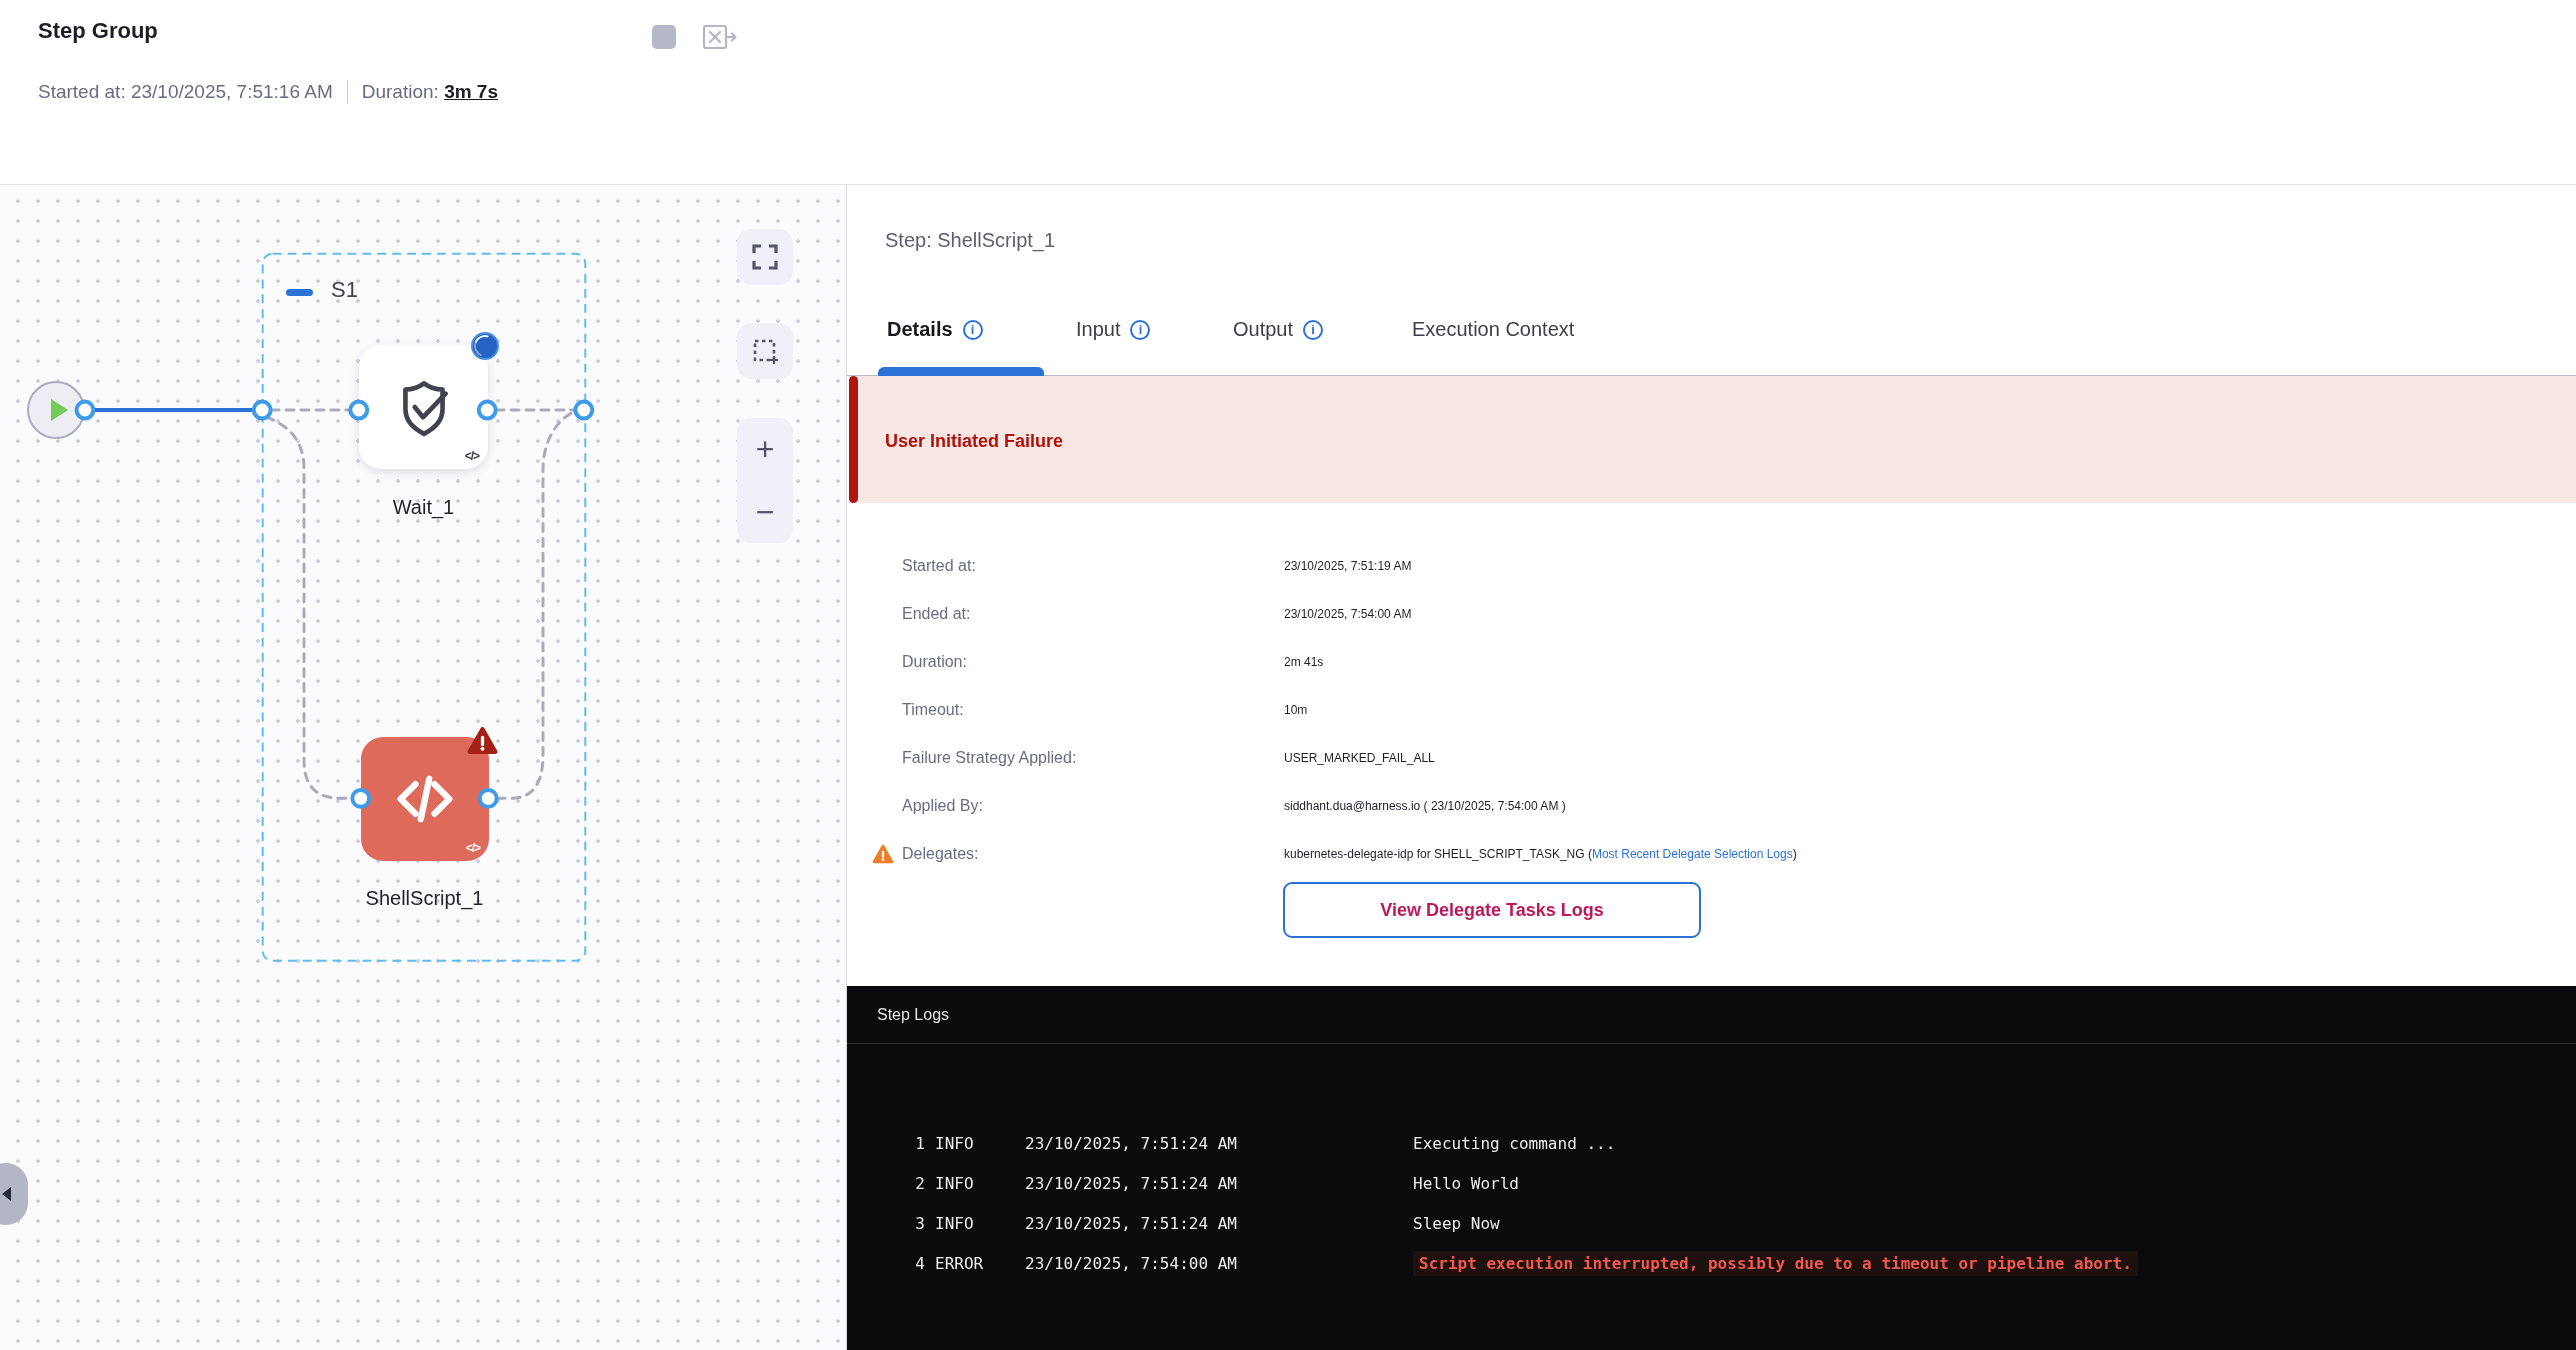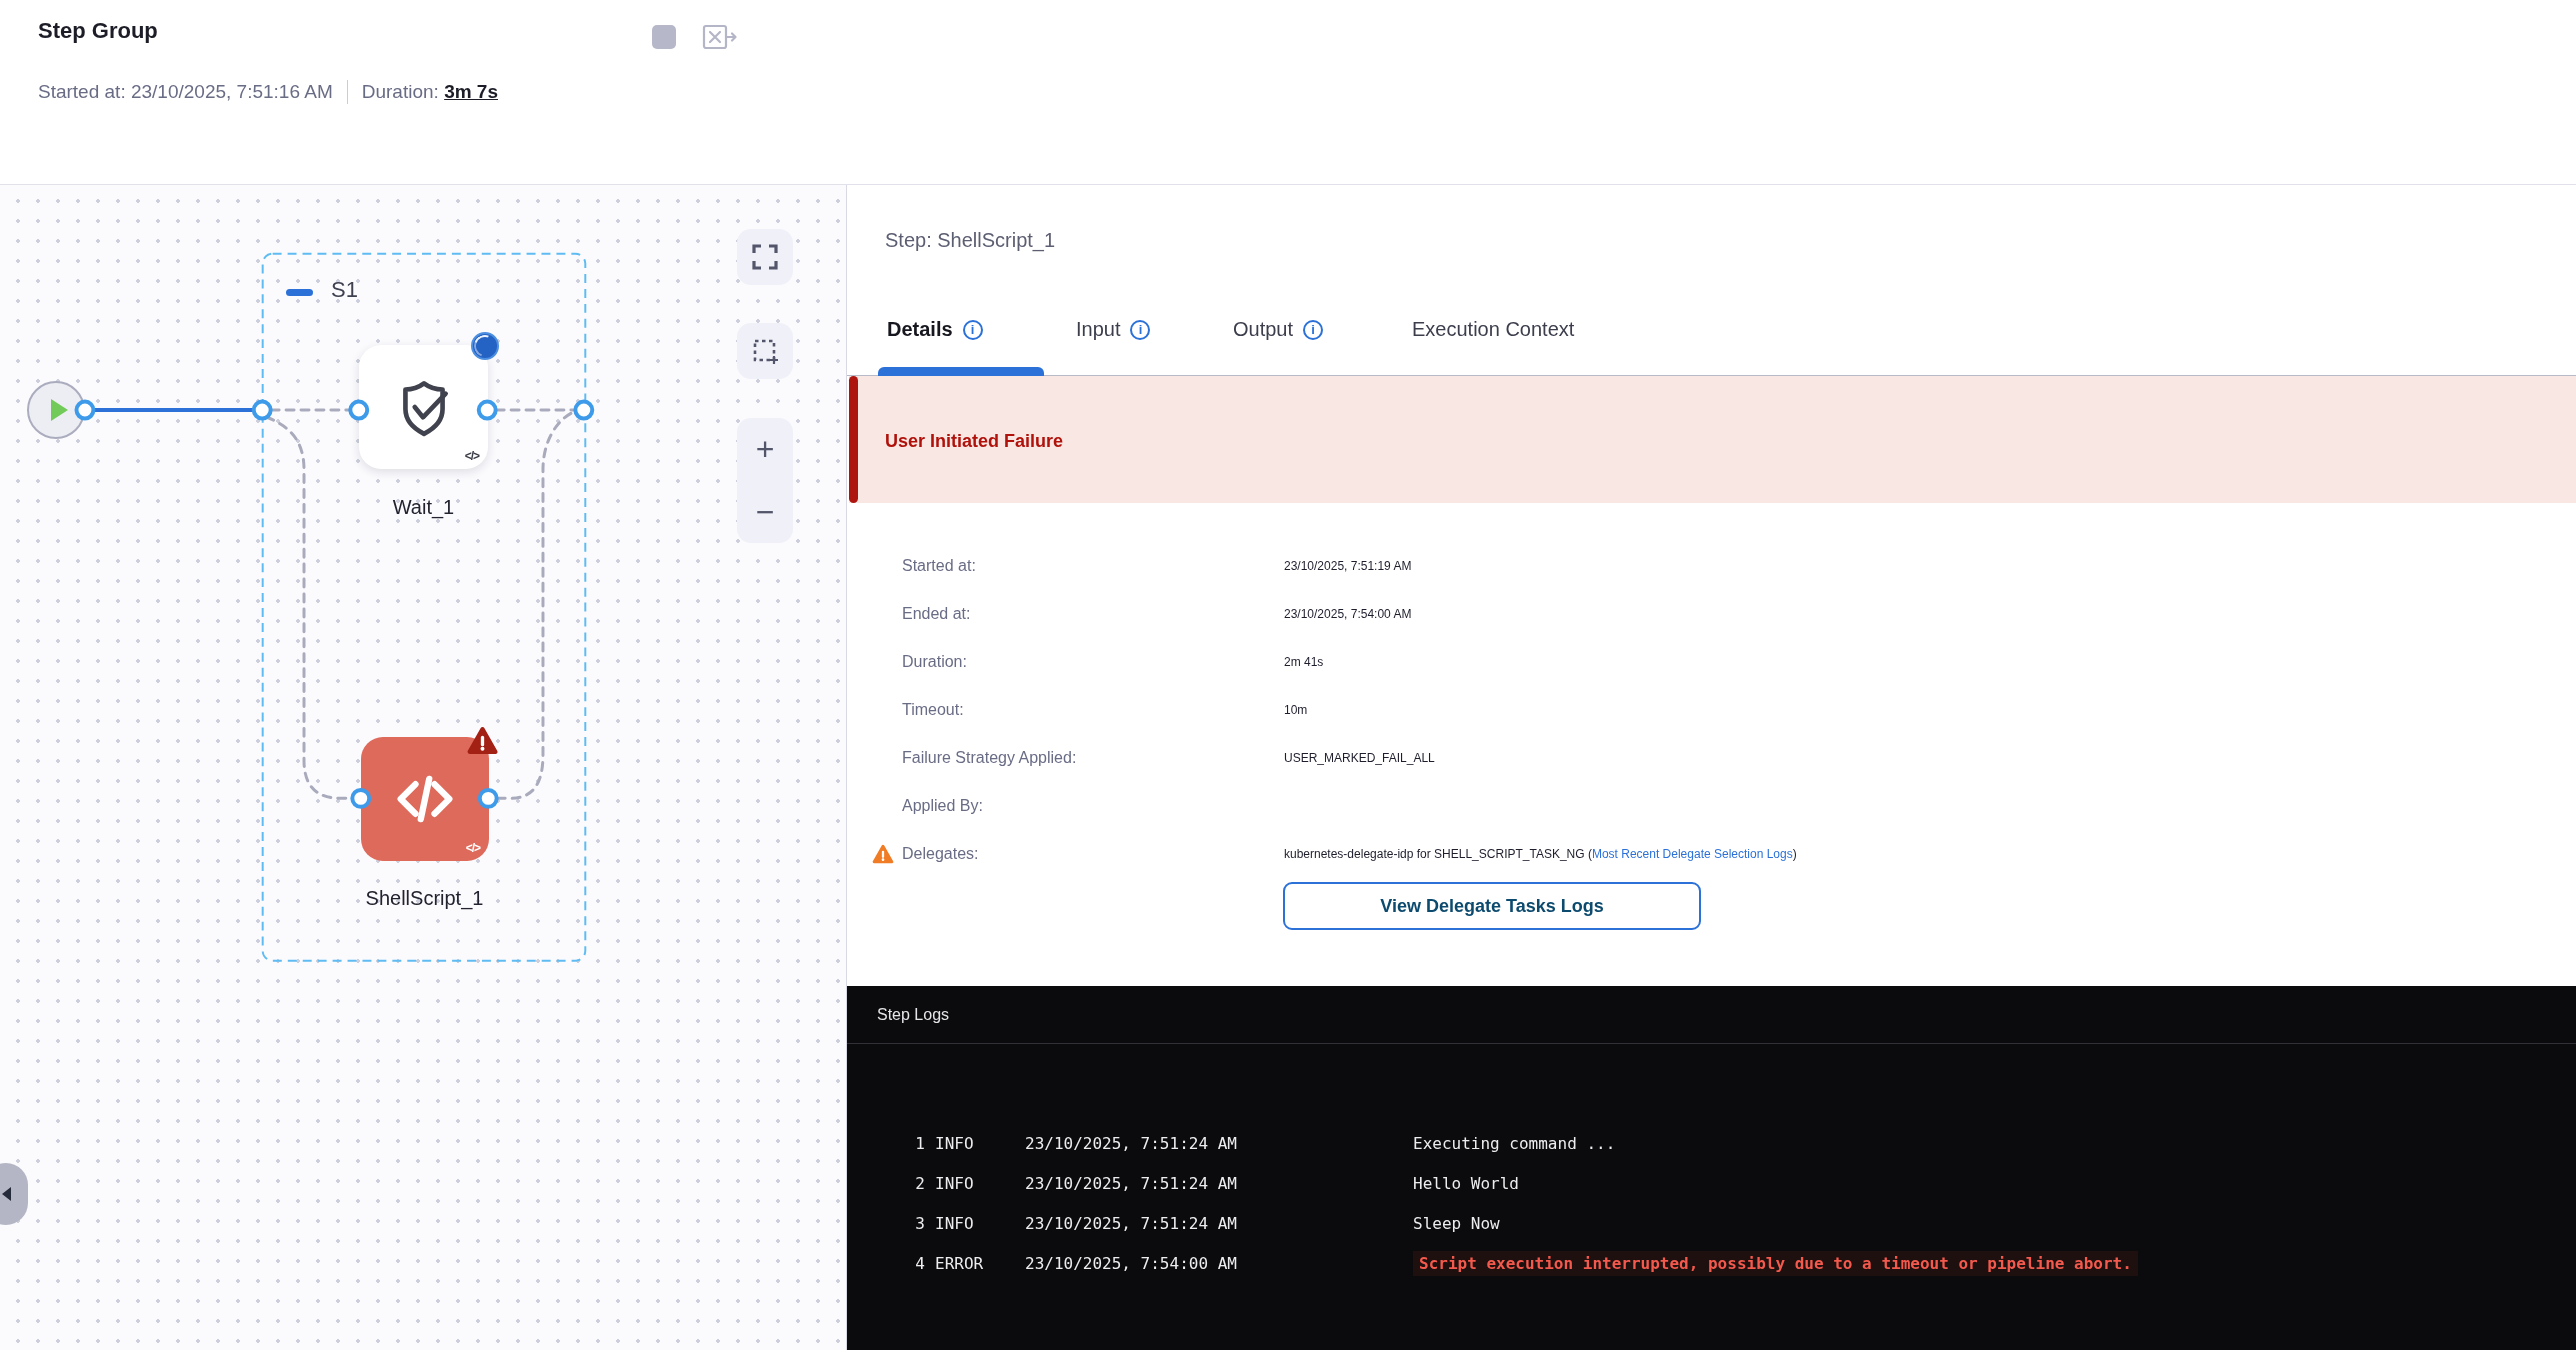--- a/index.html
+++ b/index.html
@@ -77,22 +77,22 @@
   .err-bar { position:absolute; left:0; top:0; width:9px; height:127px; background:#AD150E; border-radius:6px; }
   .err-text { position:absolute; left:36px; top:55px; font-size:18px; font-weight:700; color:#B0120B; }
 
   .details-rows { position:absolute; left:55px; top:357px; width:1634px; }
   .drow { display:grid; grid-template-columns:382px 1fr; height:48px; align-items:center; position:relative; }
   .dlabel { font-size:16px; color:#696C85; }
   .dvalue { font-size:12px; font-weight:400; color:#1E1E2D; }
   .warn-tri { position:absolute; left:-30px; top:14px; width:22px; height:20px; }
   .dlink { color:#2B71D8; cursor:pointer; text-decoration:none; }
 
-  .vdt-btn { position:absolute; left:436px; top:697px; width:418px; height:48px; background:#fff;
-    border:2px solid #2B71D8; border-radius:9px; color:#0c4a6e; font-size:18px; font-weight:700;
+  .vdt-btn { position:absolute; left:436px; top:697px; width:418px; height:56px; background:#fff;
+    border:2px solid #2B71D8; border-radius:9px; color:#be185d; font-size:18px; font-weight:700;
     font-family:"Liberation Sans", sans-serif; cursor:pointer; }
 
   
   .logs { position:absolute; left:0; top:801px; width:1729px; height:365px; background:#0B0B0D; }
   .logs-head { height:58px; border-bottom:1px solid #313238; display:flex; align-items:center; padding-left:30px;
     font-size:16px; color:#E6E6EA; }
   .log-body { padding-top:79px; font-family:"DejaVu Sans Mono", monospace; font-size:16px; color:#EDEDEF; }
   .log-line { height:40px; display:flex; align-items:center; }
   .ln-num { width:20px; margin-left:58px; text-align:right; }
   .ln-level { width:90px; margin-left:10px; }
@@ -243,20 +243,21 @@
       <div class="drow">
         <span class="dlabel">Timeout:</span>
         <span class="dvalue">10m</span>
       </div>
       <div class="drow">
         <span class="dlabel">Failure Strategy Applied:</span>
         <span class="dvalue">USER_MARKED_FAIL_ALL</span>
       </div>
       <div class="drow">
         <span class="dlabel">Applied By:</span>
+        <span class="dvalue">siddhant.dua@harness.io ( 23/10/2025, 7:54:00 AM )</span>
       </div>
       <div class="drow">
         <span class="warn-tri">
           <svg width="22" height="20" viewBox="0 0 30 28">
             <path d="M15 3 L27.5 25 L2.5 25 Z" fill="#F07C25" stroke="#F07C25" stroke-width="4" stroke-linejoin="round"></path>
             <line x1="15" y1="11" x2="15" y2="18" stroke="#fff" stroke-width="3.2" stroke-linecap="round"></line>
             <circle cx="15" cy="22" r="1.9" fill="#fff"></circle>
           </svg>
         </span>
         <span class="dlabel">Delegates:</span>

